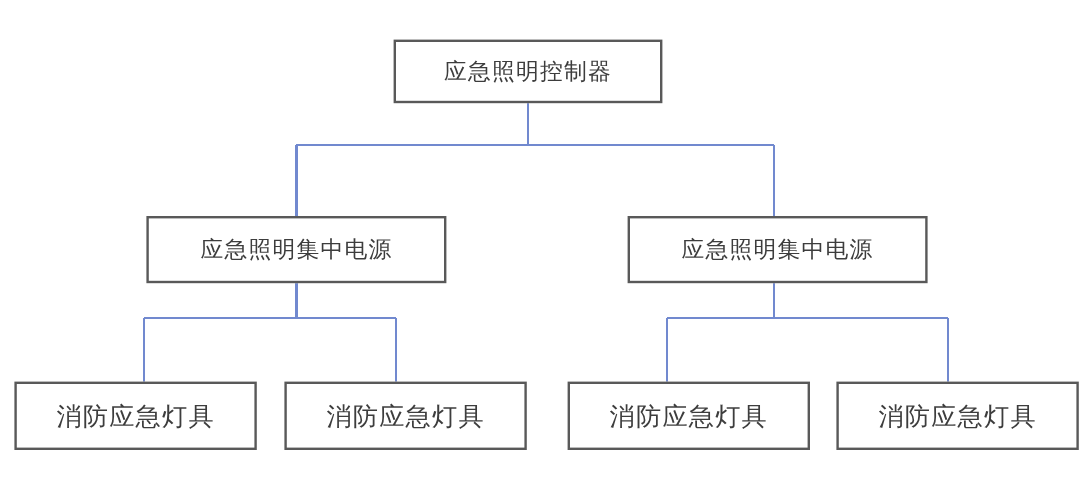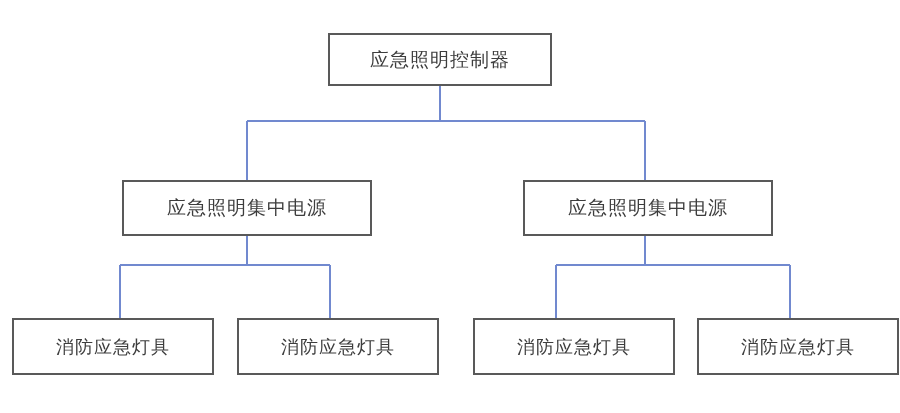--- a/index.html
+++ b/index.html
@@ -56,21 +56,21 @@
     left: 523px;
     top: 180px;
     width: 250px;
     height: 56px;
     font-size: 19px;
   }
   .node-leaf {
     top: 318px;
     width: 202px;
     height: 57px;
-    font-size: 18px;
+    font-size: 21px;
   }
   .leaf-1 { left: 12px; }
   .leaf-2 { left: 237px; }
   .leaf-3 { left: 473px; }
   .leaf-4 { left: 697px; }
 </style>
 </head>
 <body>
 
 <div id="diagram">

